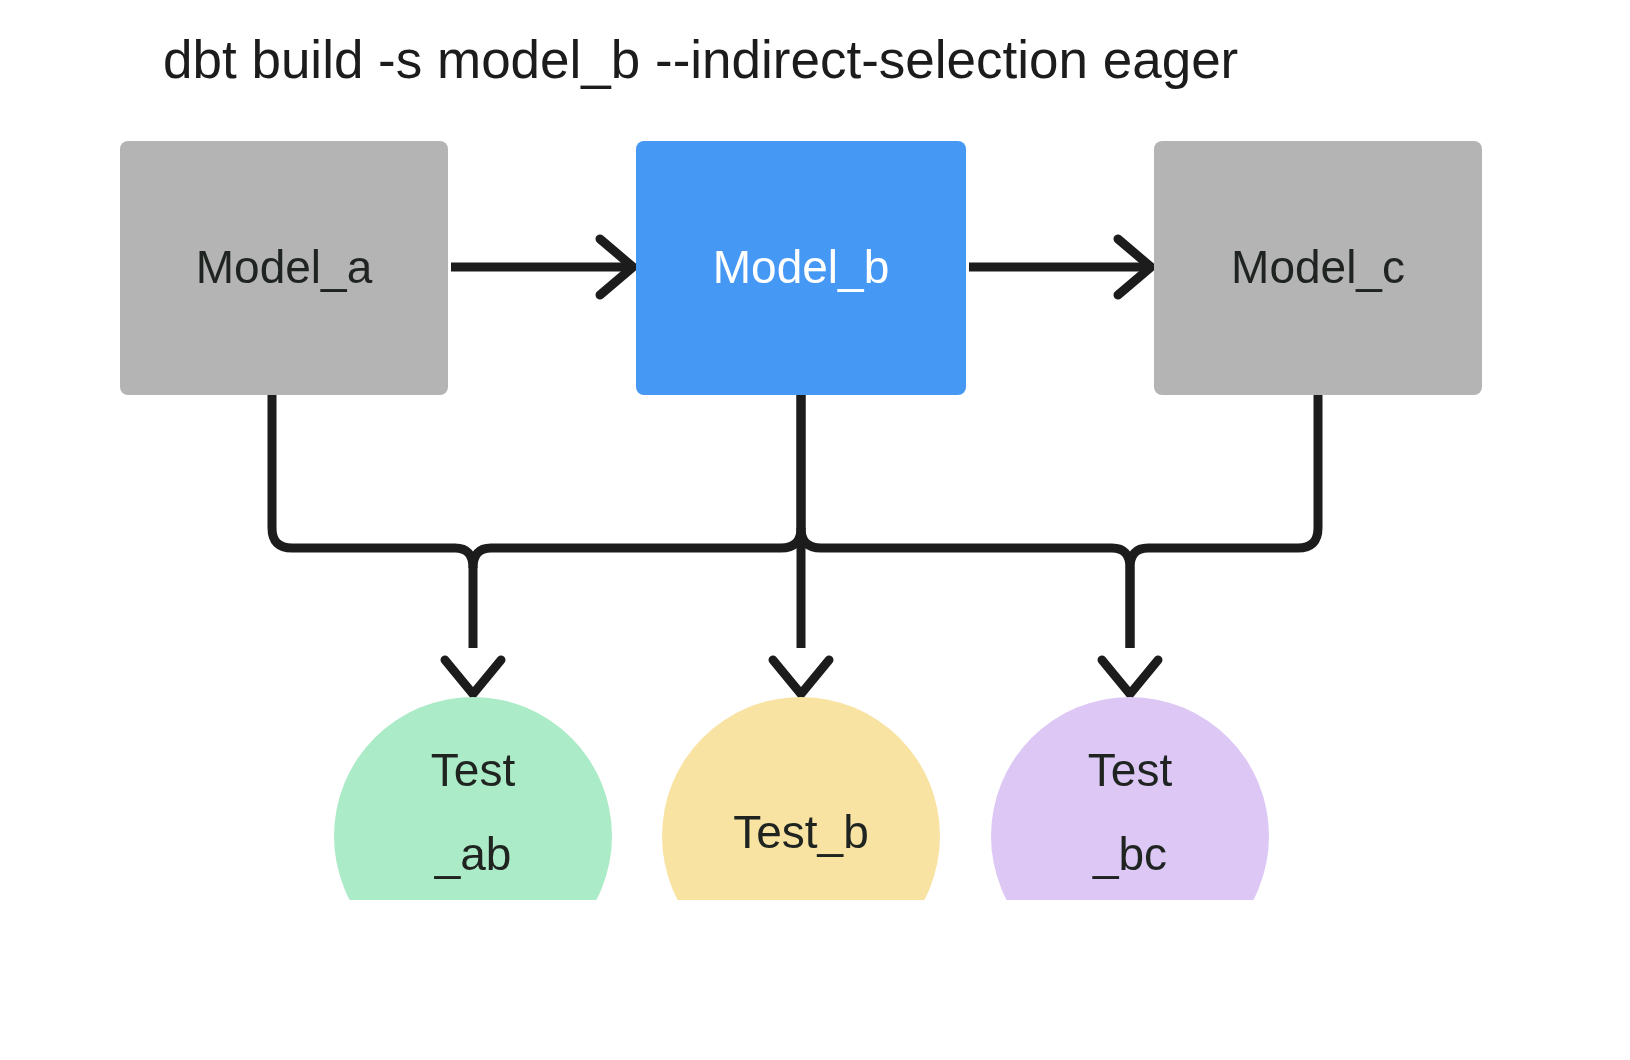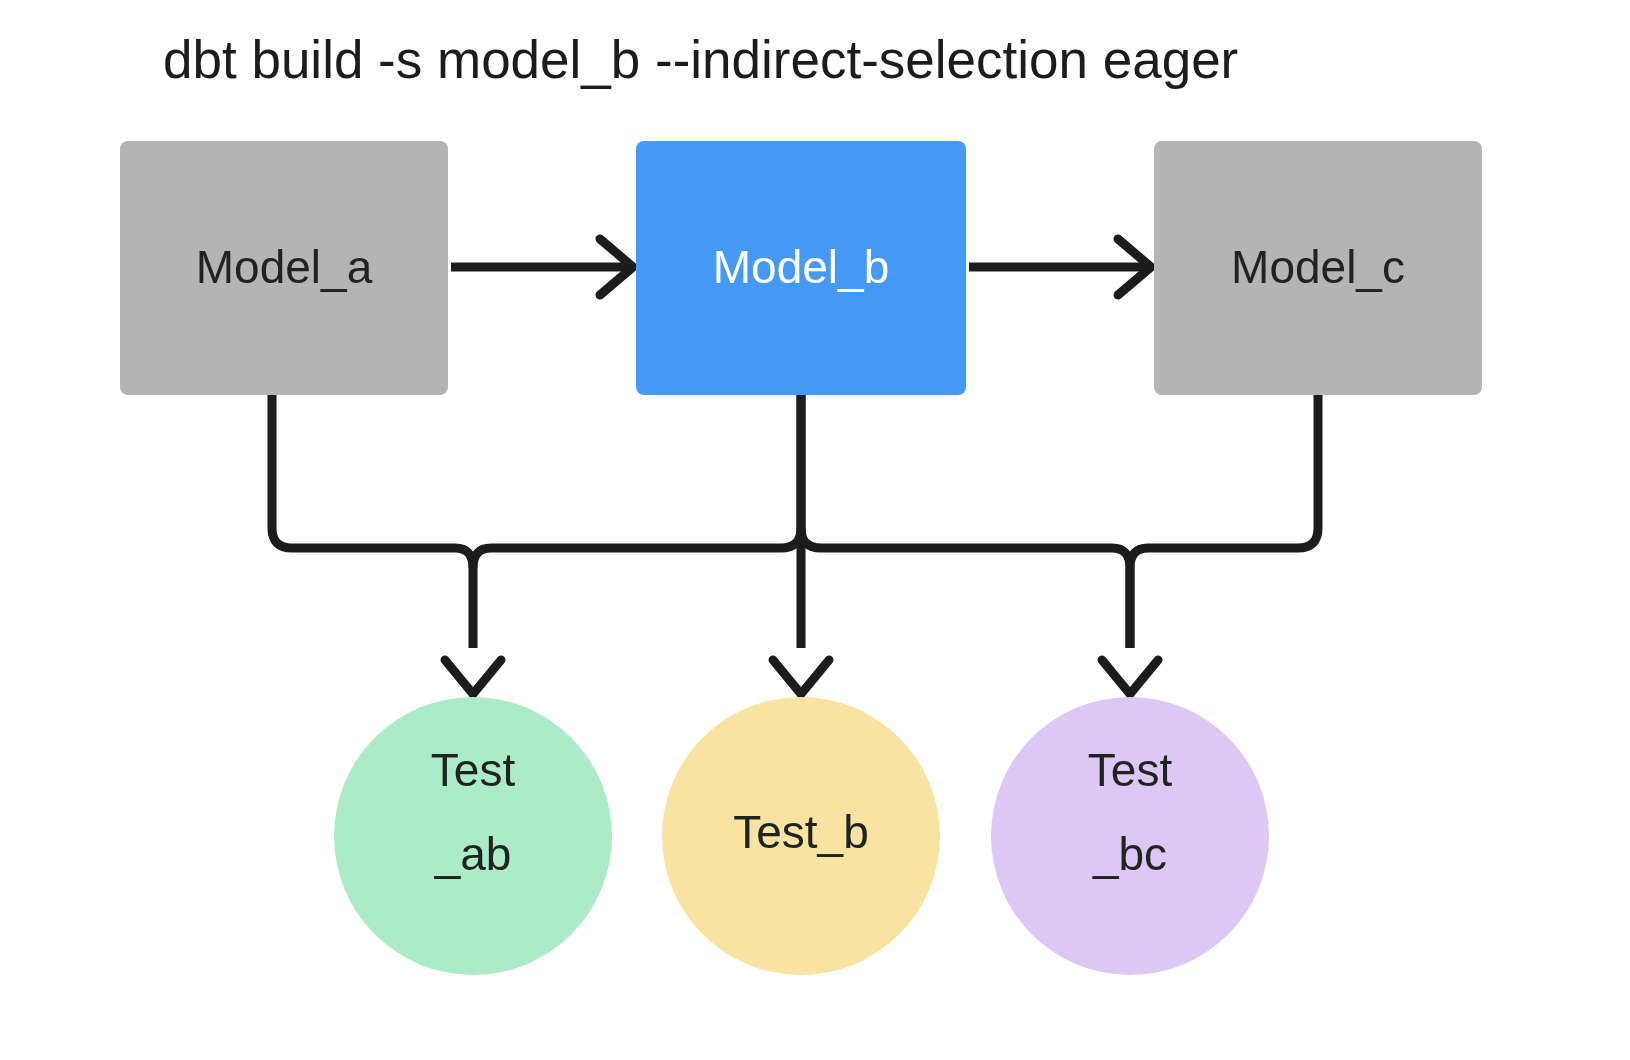--- a/index.html
+++ b/index.html
@@ -7,21 +7,21 @@
     padding: 0;
     background: #ffffff;
   }
   body {
     font-family: "Liberation Sans", sans-serif;
     -webkit-font-smoothing: antialiased;
   }
   #canvas {
     position: relative;
     width: 1630px;
-    height: 1060px;
+    height: 900px;
     background: #ffffff;
     overflow: hidden;
     border-radius: 15px;
   }
   #diagram-svg {
     position: absolute;
     left: 0;
     top: 0;
     width: 1630px;
     height: 1060px;

